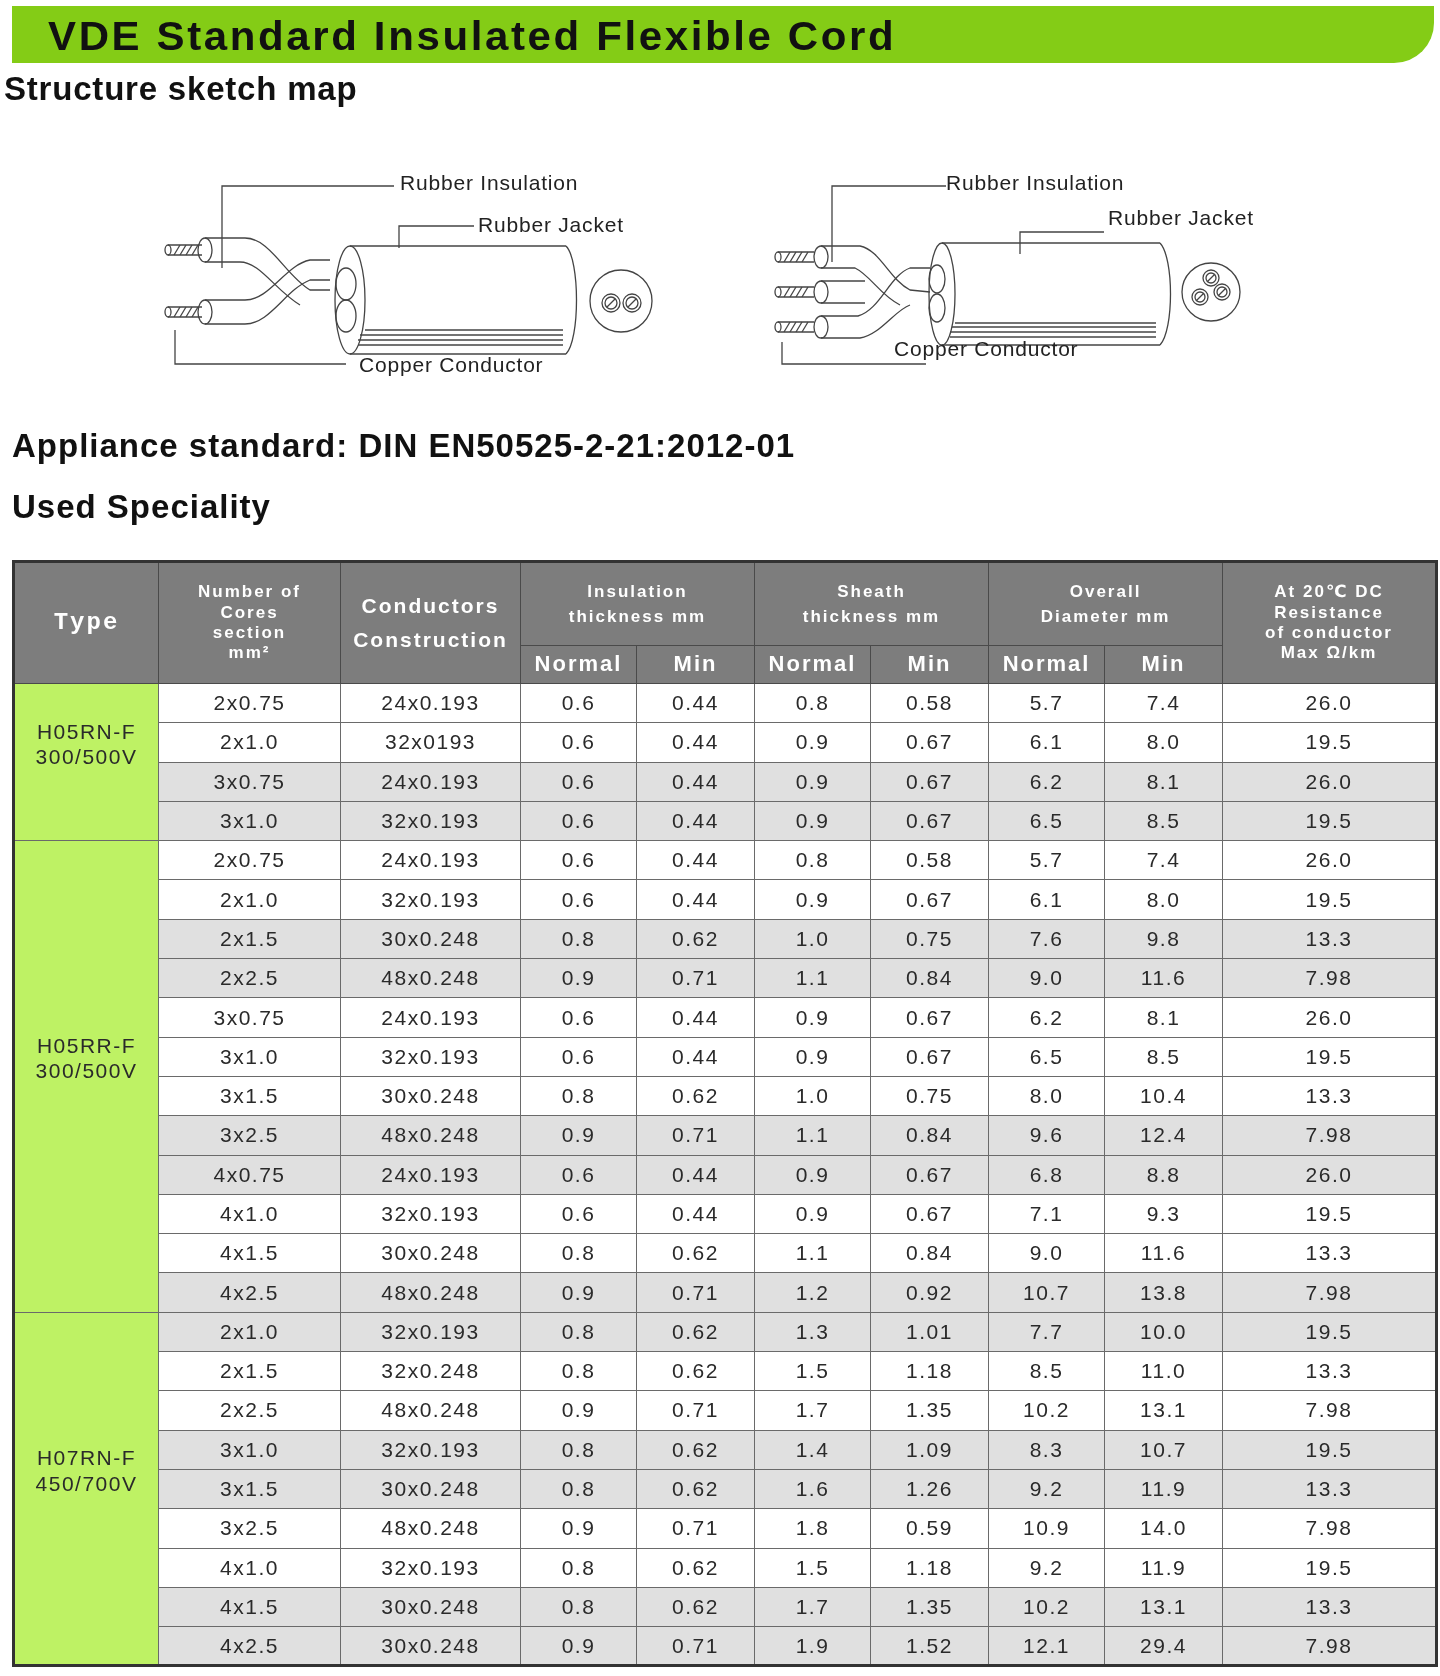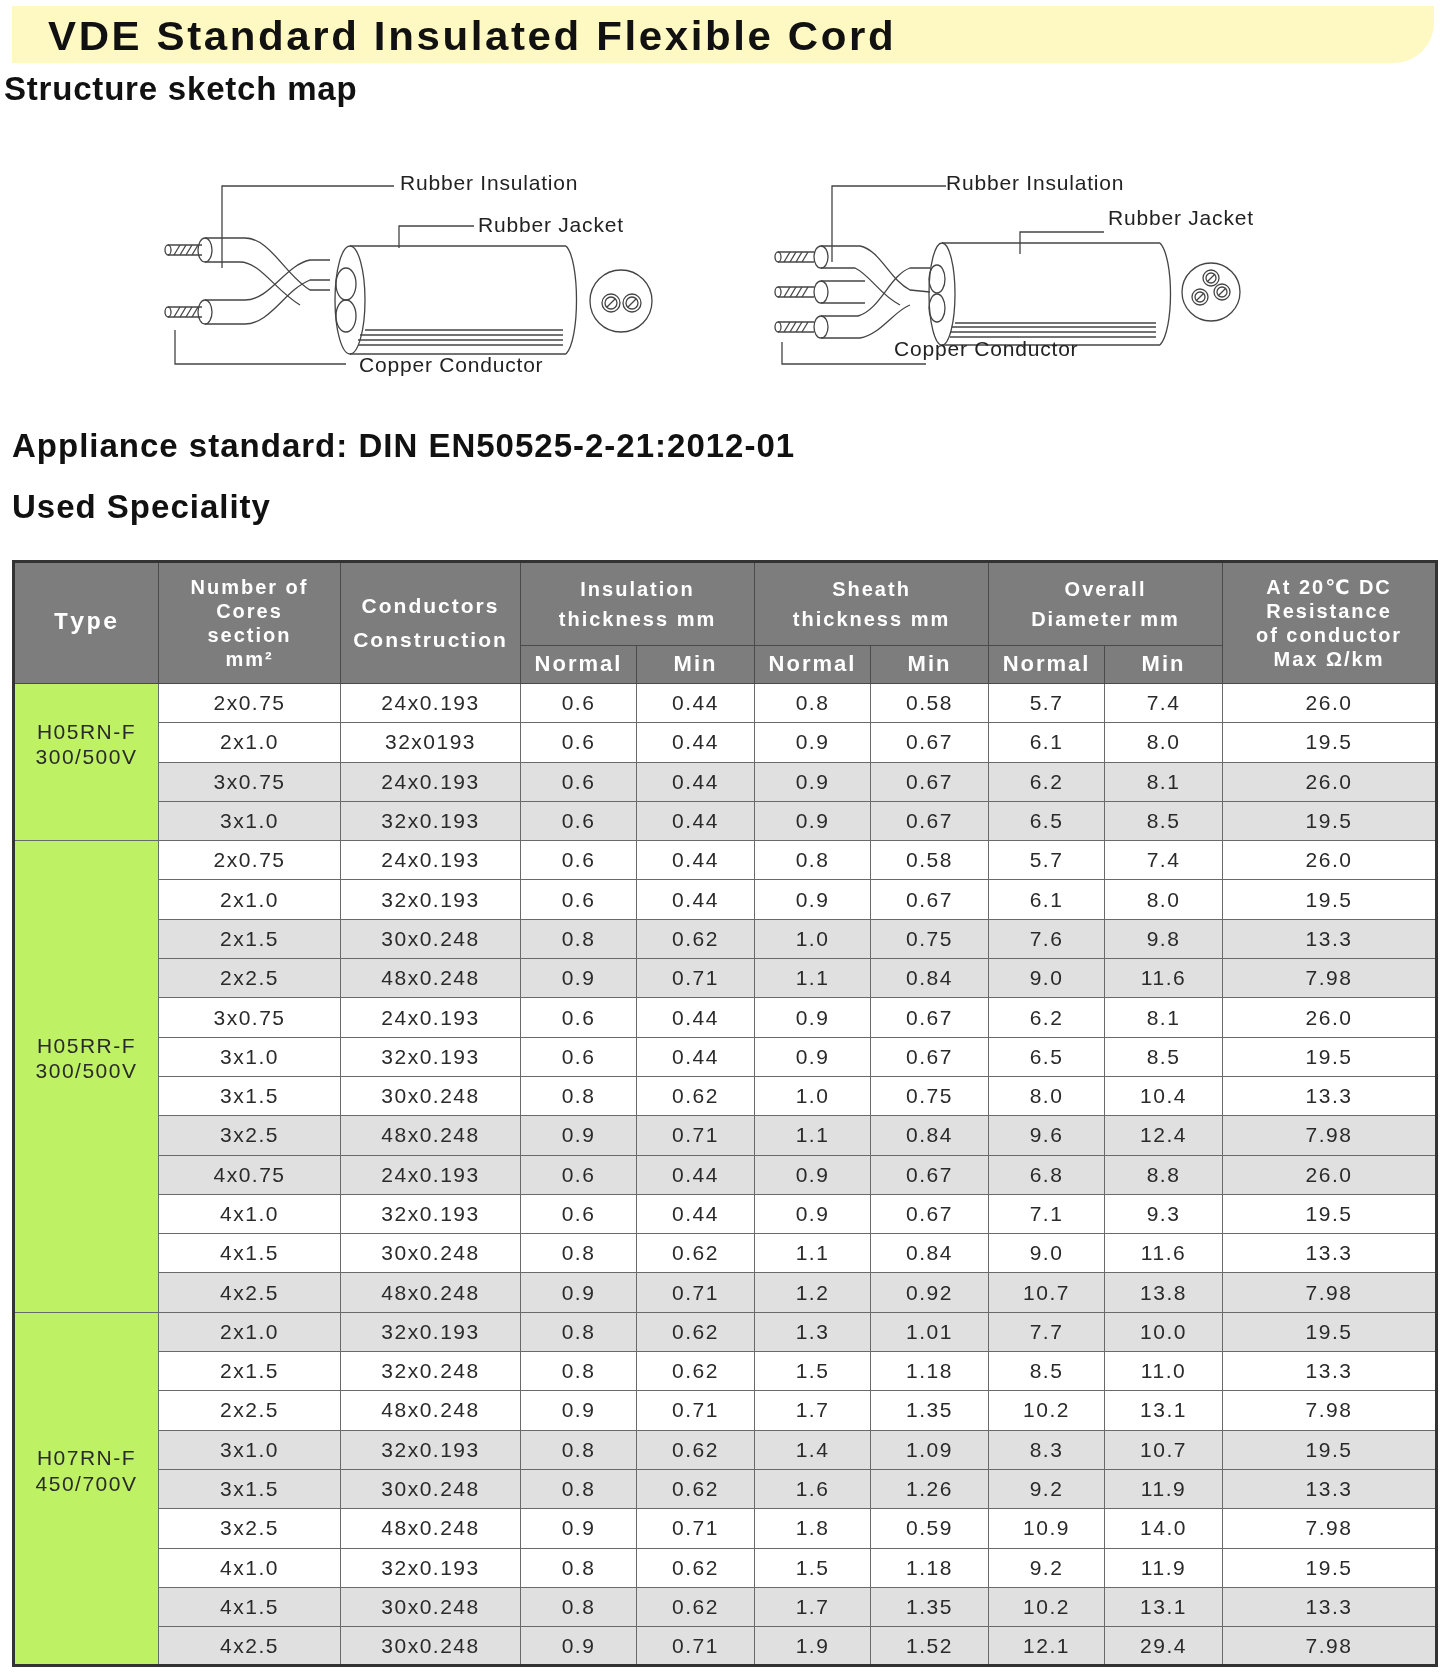--- a/index.html
+++ b/index.html
@@ -1,21 +1,21 @@
 <!DOCTYPE html>
 <html><head>
   <meta charset="utf-8">
   <style>
     * { box-sizing: border-box; margin: 0; padding: 0; }
     html, body { width: 1440px; background: #ffffff; }
     body { font-family: "Liberation Sans", "DejaVu Sans", sans-serif; color: #1a1a1a; position: relative; height: 1676px; overflow: hidden; }
 
     .title-bar {
       position: absolute; left: 12px; top: 6px; width: 1422px; height: 57px;
-      background: #fef9c3; border-radius: 0 0 40px 0;
+      background: #84cc16; border-radius: 0 0 40px 0;
     }
     .title-text {
       position: absolute; left: 36px; top: 8px;
       font-size: 40px; font-weight: bold; letter-spacing: 2.5px; color: #111;
       font-family: "Liberation Sans", sans-serif;
       transform: scaleX(1.05); transform-origin: left center;
     }
     .subtitle {
       position: absolute; left: 4px; top: 70px;
       font-size: 33px; font-weight: bold; color: #111; letter-spacing: 0.8px;
@@ -33,21 +33,21 @@
       position: absolute; left: 12px; top: 560px; width: 1423px;
       border-collapse: collapse; table-layout: fixed;
       border: 3px solid #333;
     }
     table.spec th {
       background: #7d7d7d; color: #ffffff; font-weight: bold;
       border: 1.5px solid #4a4a4a; text-align: center; vertical-align: middle;
       letter-spacing: 2px; line-height: 1.2;
     }
     th.h-big { font-size: 24px; font-family: Liberation Mono, monospace; }
-    th.h-mid { font-size: 20px; }
+    th.h-mid { font-size: 17px; }
     th.h-small { font-size: 21px; letter-spacing: 1px; }
     th.h-sub { font-size: 22px; height: 38px; }
     table.spec td {
       border: 1.5px solid #6a6a6a; text-align: center; vertical-align: middle;
       font-size: 21px; color: #2a2a2a; letter-spacing: 1.5px; height: 39.3px;
       background: #ffffff;
     }
     table.spec tr.shade td.val { background: #e0e0e0; }
     table.spec td.type-cell { background: #bef264; font-size: 21px; line-height: 1.2; letter-spacing: 1.5px; }
     .type-inner { display: inline-block; }

